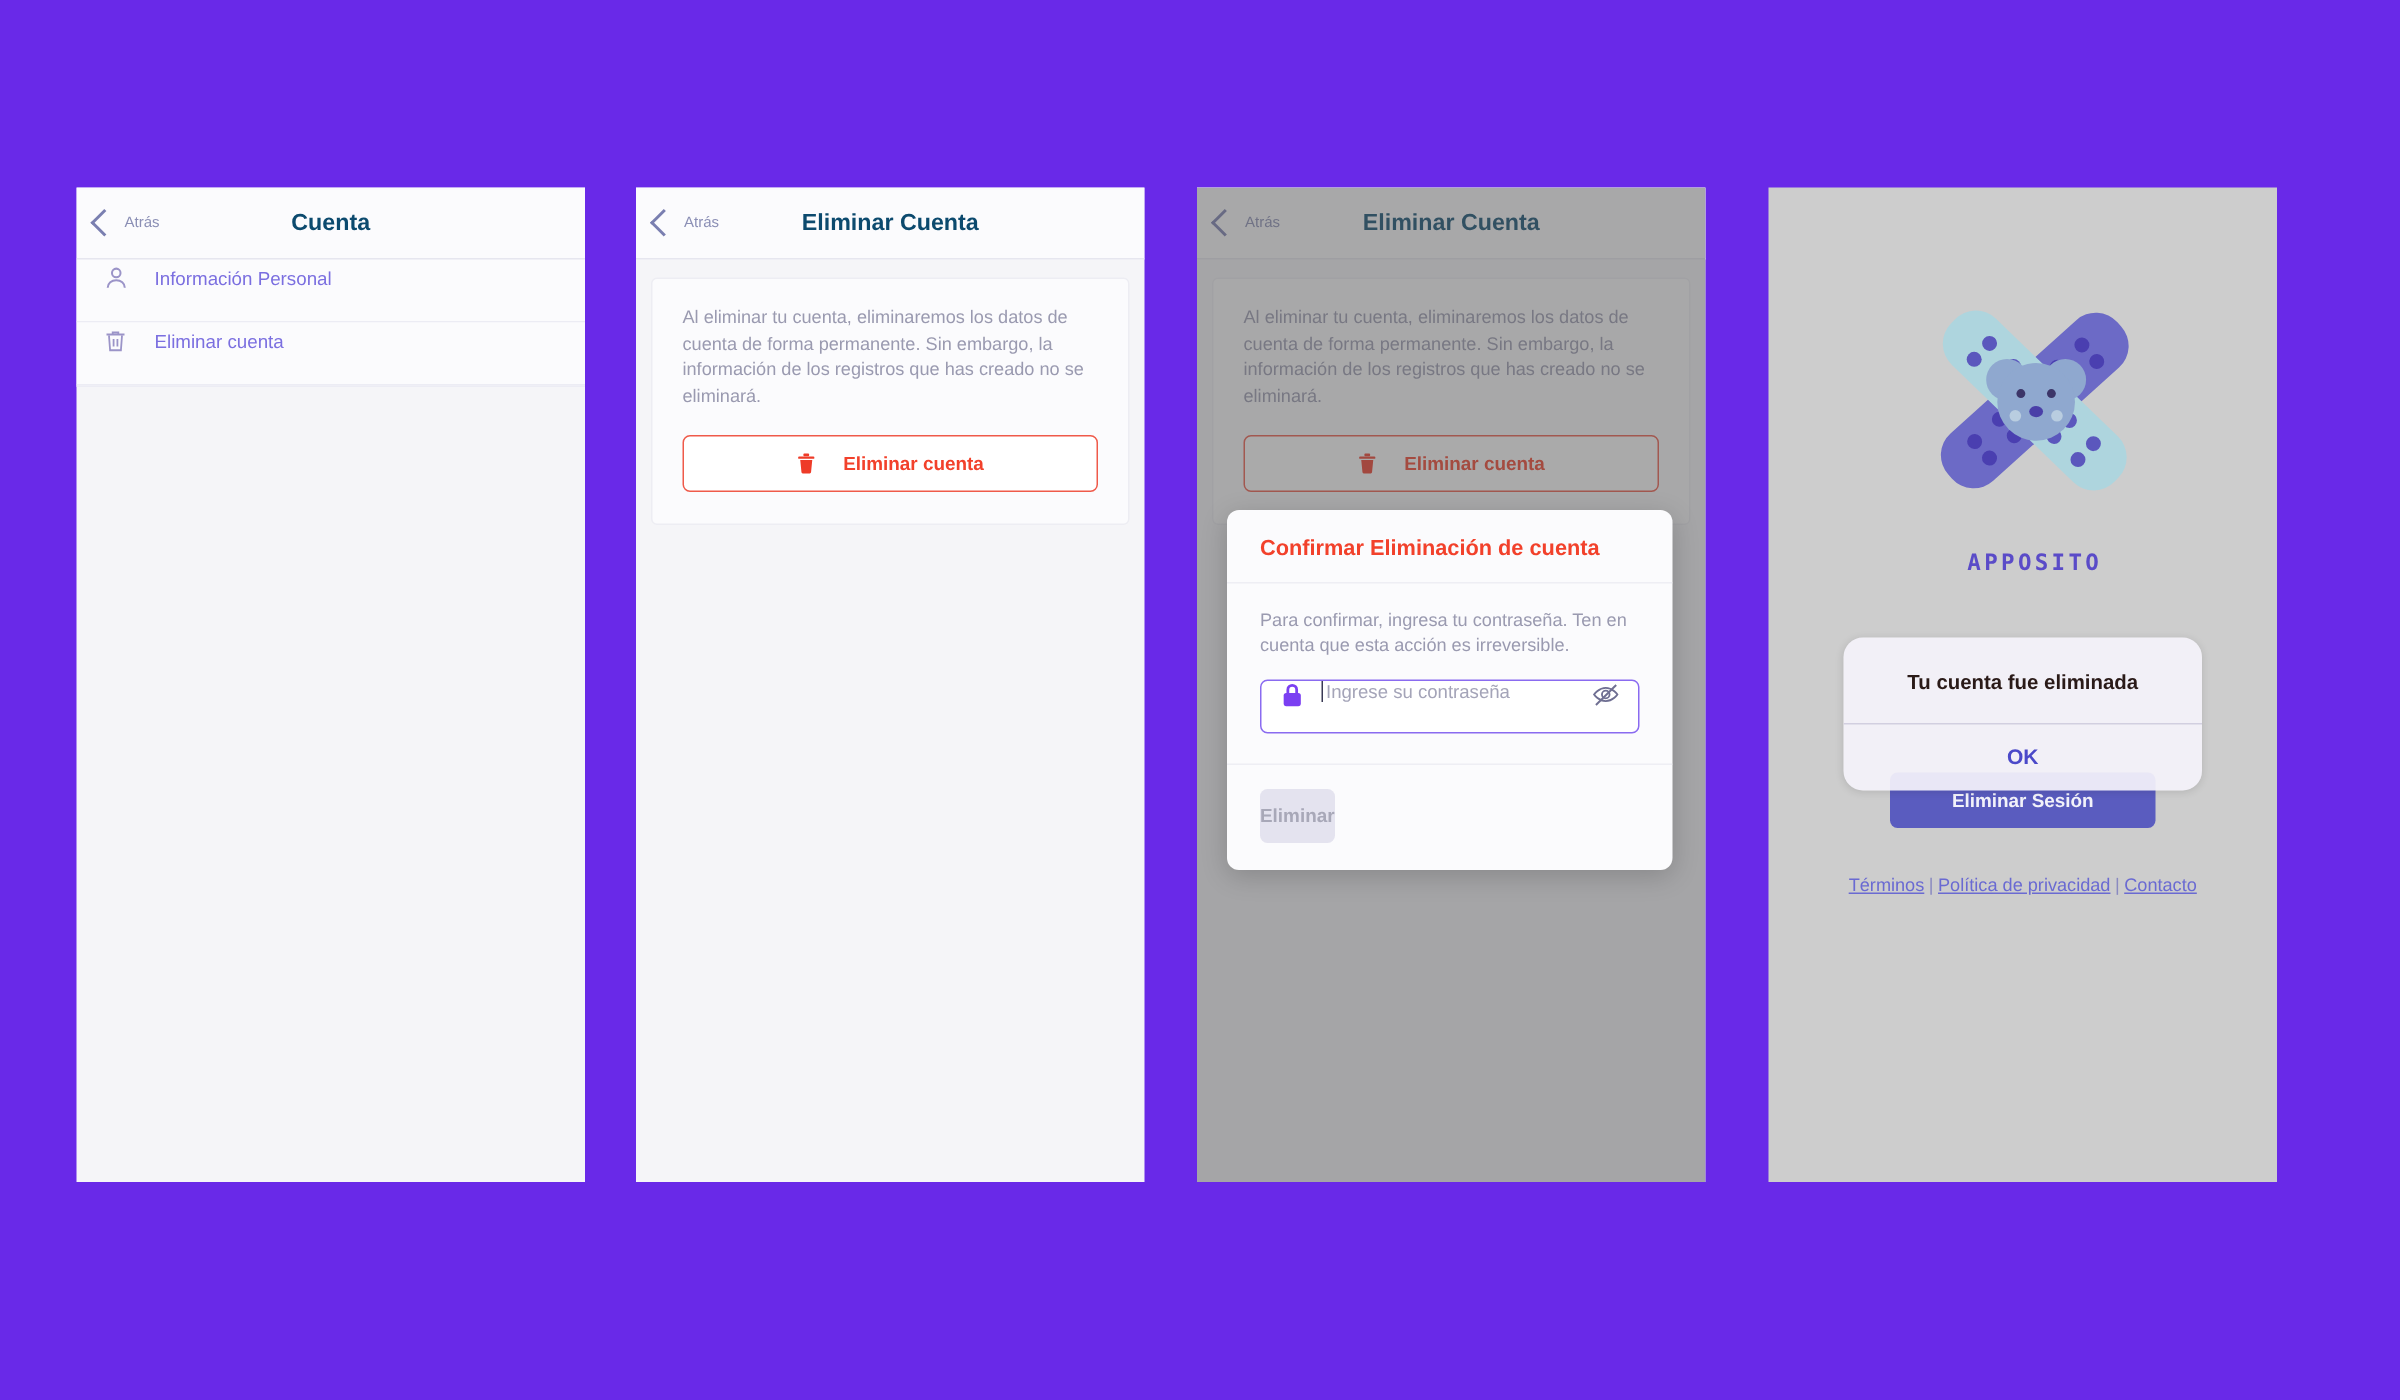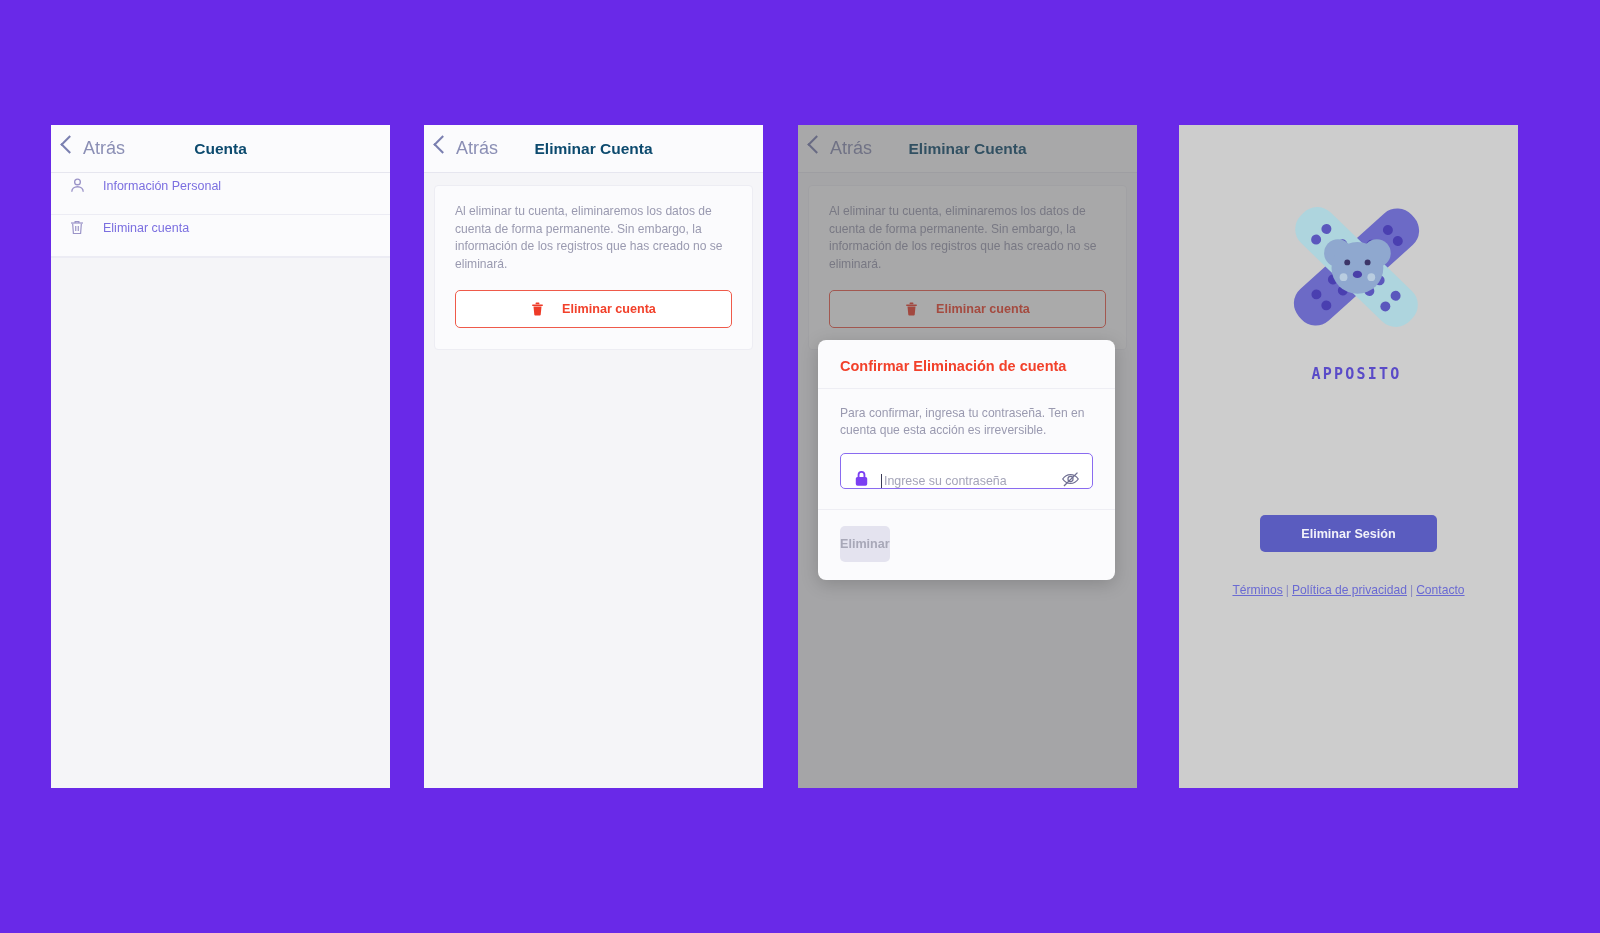--- a/index.html
+++ b/index.html
@@ -29,22 +29,22 @@
   .navbar {
     position: relative;
     height: 48px;
     background: #fbfbfd;
     border-bottom: 1px solid #e6e6ef;
     display: flex;
     align-items: center;
     padding: 0 12px;
   }
   .nav-back {
-    display: flex; gap: 7px;
-    color: #8b8fb5; font-size: 18px;
+    display: flex; align-items: center; gap: 7px;
+    color: #8b8fb5; font-size: 10px;
   }
   .chev {
     width: 13px; height: 13px;
     border-left: 2.4px solid #7a7fb0;
     border-bottom: 2.4px solid #7a7fb0;
     transform: rotate(45deg);
     display: inline-block;
     margin-bottom: 1px;
   }
   .nav-title {
@@ -122,21 +122,21 @@
   .confirm-body { padding: 16px 22px 20px 22px; }
   .confirm-text {
     font-size: 12.1px; line-height: 17.4px; color: #9a9ab0;
     margin-bottom: 13px;
   }
   .pw-field {
     height: 36px;
     border: 1.3px solid #8a6bf0;
     border-radius: 5px;
     background: #fff;
-    display: flex; align-items: flex-end;
+    display: flex; align-items: flex-start;
     padding: 0 11px 0 12px;
     gap: 11px;
   }
   .lock { width: 17px; height: 19px; flex: none; }
   .pw-input {
     flex: 1;
     border: none; outline: none; background: transparent;
     font-family: "Liberation Sans", sans-serif;
     font-size: 12.4px; color: #2b2b3d;
     border-left: 1.4px solid #3a3a55;
@@ -366,20 +366,25 @@
             <circle cx="112" cy="90" r="3.2" fill="#3c3568"></circle>
             <ellipse cx="101" cy="103" rx="5" ry="4" fill="#4a3fa8"></ellipse>
             <circle cx="86" cy="106" r="4.2" fill="#b9cde0"></circle>
             <circle cx="116" cy="106" r="4.2" fill="#b9cde0"></circle>
           </g>
         </svg>
       </span>
       <div class="brand-name">APPOSITO</div>
     </div>
 
+    <div class="native-alert">
+      <div class="alert-msg">Tu cuenta fue eliminada</div>
+      <div class="alert-sep"></div>
+      <div class="alert-ok">OK</div>
+    </div>
 
     <div class="login-btn">Eliminar Sesión</div>
 
     <div class="footer-links">
       <a>Términos</a><span class="footer-sep">|</span><a>Política de privacidad</a><span class="footer-sep">|</span><a>Contacto</a>
     </div>
   </div>
 
 </div>
 

